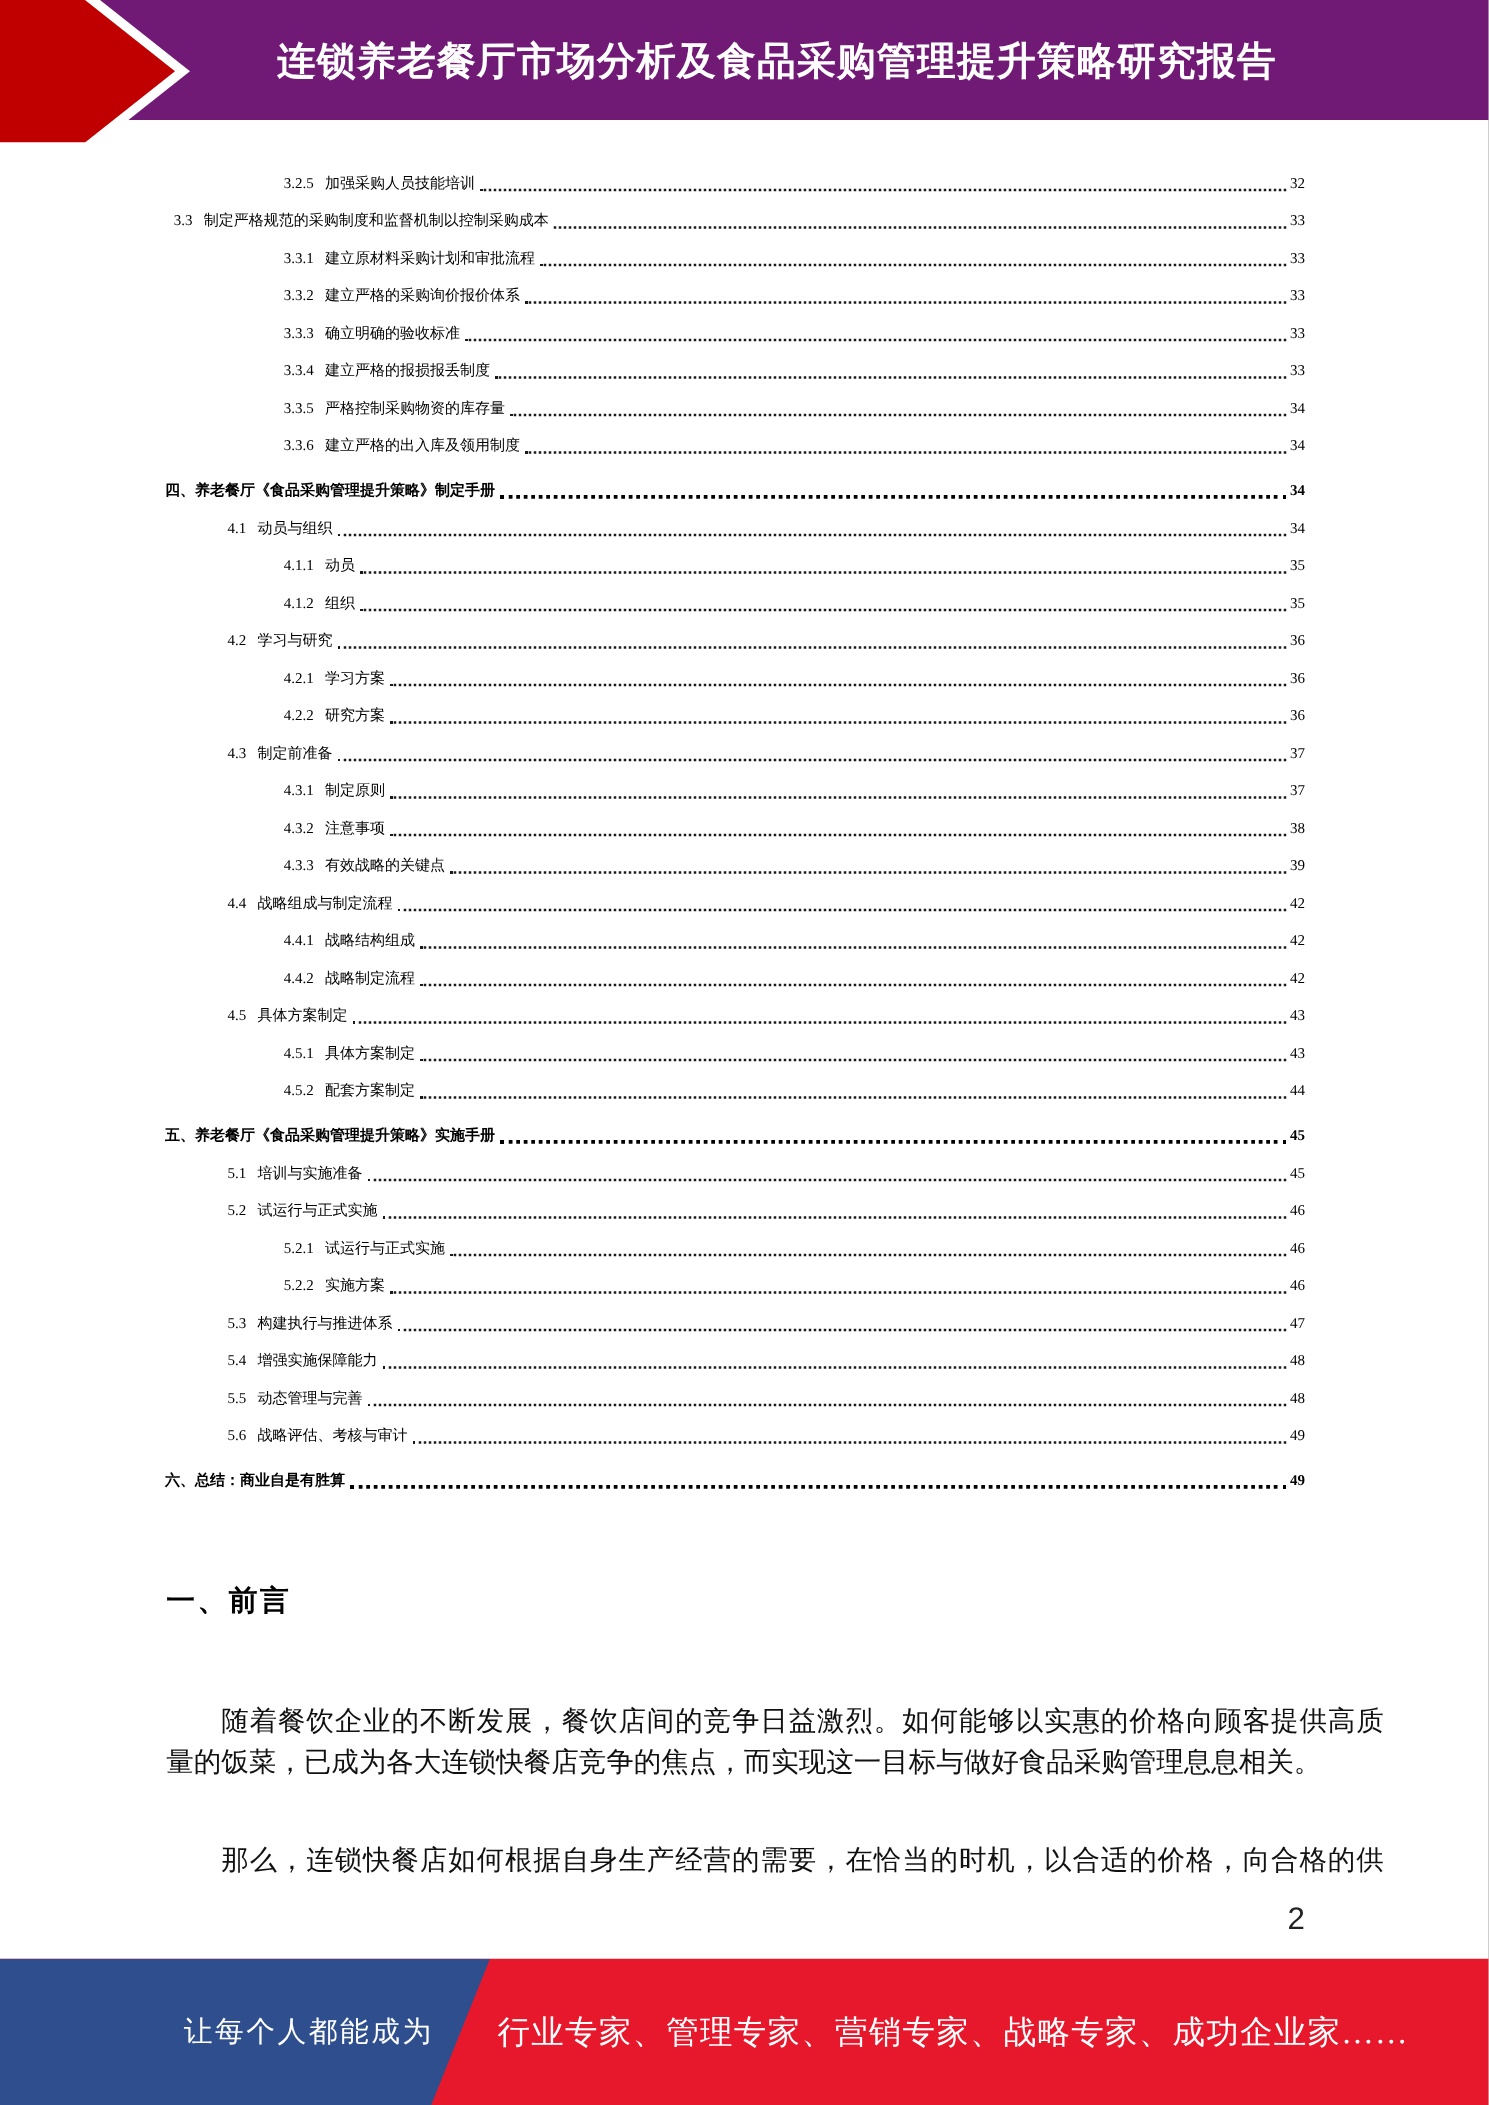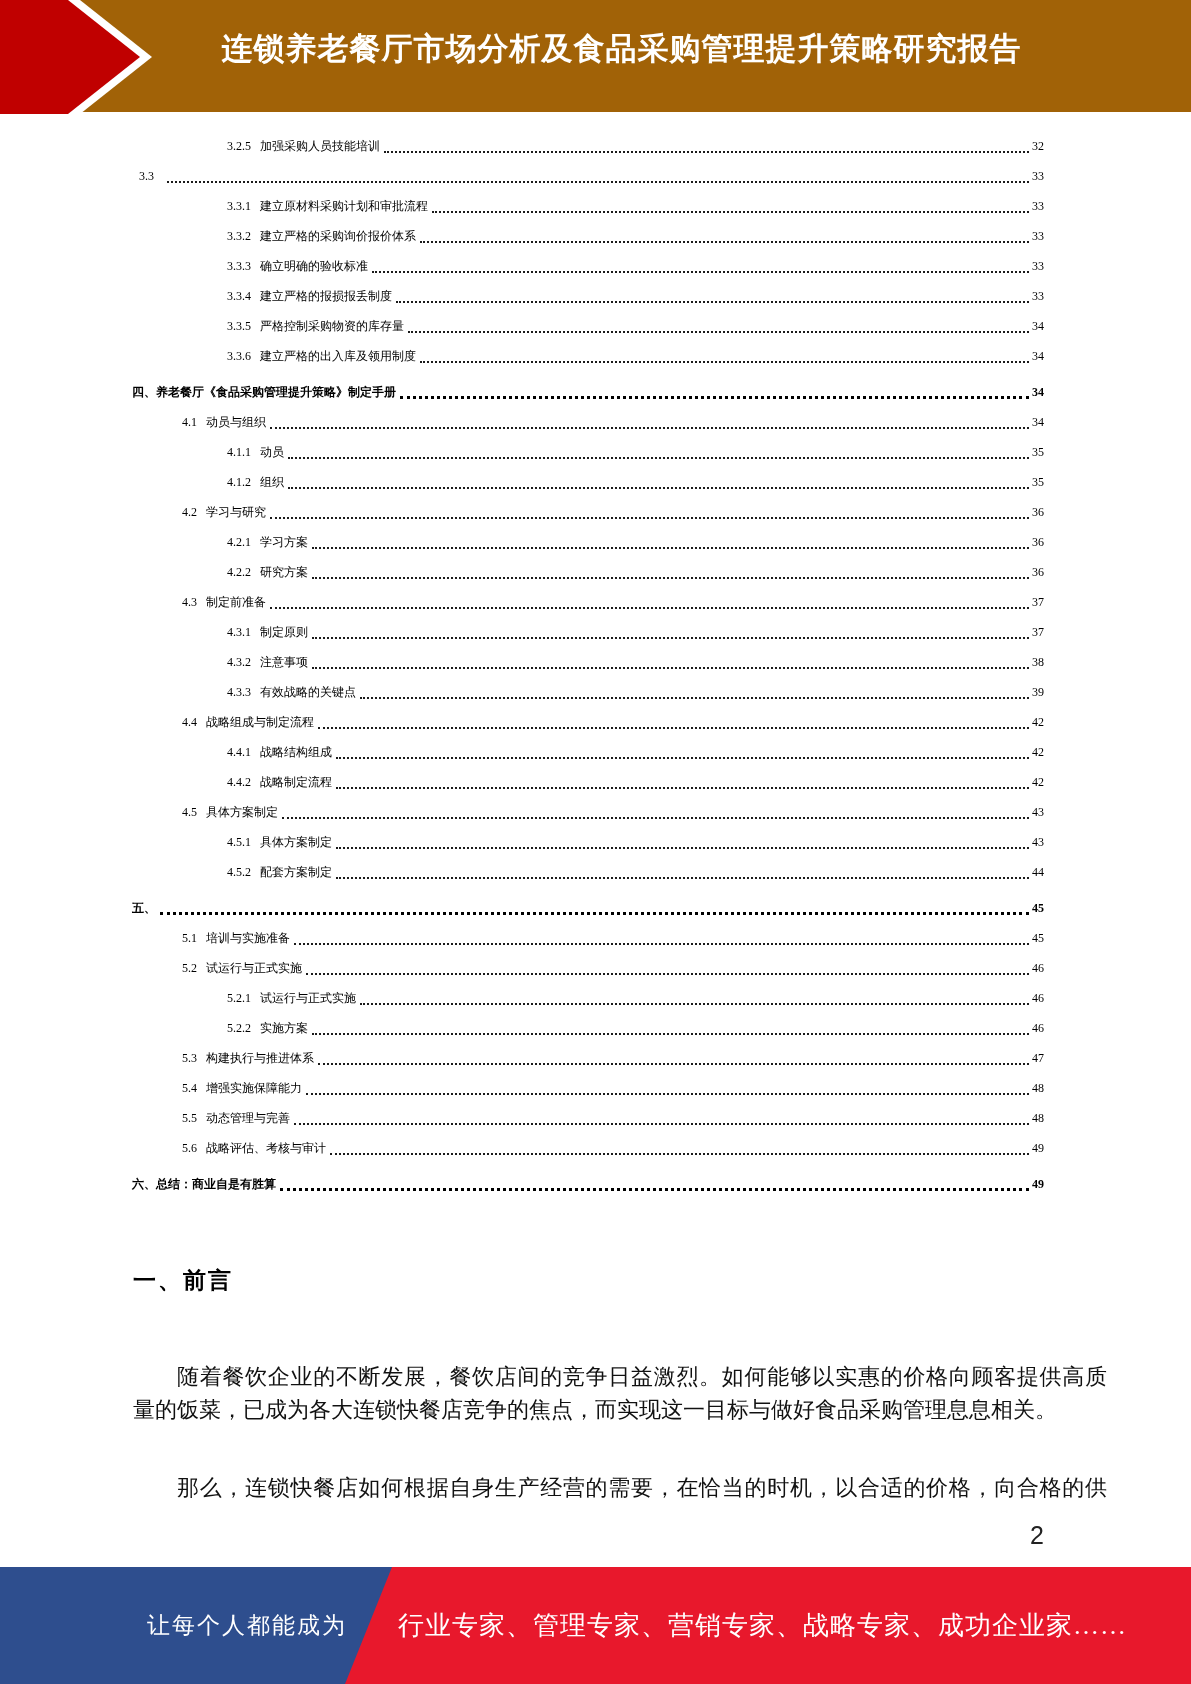--- a/index.html
+++ b/index.html
@@ -2,21 +2,21 @@
 <html><head>
 <meta charset="utf-8">
 <style>
   html,body{margin:0;padding:0;background:#888;}
   .page{
     position:relative;width:1191px;height:1684px;background:#ffffff;
     margin:0 auto;overflow:hidden;
     font-family:"Liberation Serif","DejaVu Serif",serif;color:#000;
   }
   
-  .header-banner{position:absolute;top:0;left:0;width:1191px;height:112px;background:#a16207;}
+  .header-banner{position:absolute;top:0;left:0;width:1191px;height:96px;background:#701a75;}
   .header-arrow{position:absolute;top:0;left:0;width:160px;height:114px;display:block;}
   .header-title{
     position:absolute;top:29px;left:0;width:1191px;box-sizing:border-box;padding-left:52px;
     text-align:center;color:#ffffff;font-weight:bold;font-size:31px;line-height:40px;
     font-family:"Liberation Sans","DejaVu Sans",sans-serif;letter-spacing:1px;
   }
   
   .toc{position:absolute;left:132px;top:131px;width:912px;font-size:12px;}
   .toc-row{display:flex;align-items:stretch;height:30px;line-height:30px;white-space:nowrap;}
   .toc-row.bold{font-weight:bold;margin-top:6px;}
@@ -74,20 +74,21 @@
 
   <div class="toc" id="toc">
       <div class="toc-row l3">
         <span class="toc-num">3.2.5</span>
         <span class="toc-text">加强采购人员技能培训</span>
         <span class="toc-dots"></span>
         <span class="toc-page">32</span>
       </div>
       <div class="toc-row l2a">
         <span class="toc-num">3.3</span>
+        <span class="toc-text">制定严格规范的采购制度和监督机制以控制采购成本</span>
         <span class="toc-dots"></span>
         <span class="toc-page">33</span>
       </div>
       <div class="toc-row l3">
         <span class="toc-num">3.3.1</span>
         <span class="toc-text">建立原材料采购计划和审批流程</span>
         <span class="toc-dots"></span>
         <span class="toc-page">33</span>
       </div>
       <div class="toc-row l3">
@@ -217,20 +218,21 @@
         <span class="toc-page">43</span>
       </div>
       <div class="toc-row l3">
         <span class="toc-num">4.5.2</span>
         <span class="toc-text">配套方案制定</span>
         <span class="toc-dots"></span>
         <span class="toc-page">44</span>
       </div>
       <div class="toc-row l1 bold">
         <span class="toc-num">五、</span>
+        <span class="toc-text">养老餐厅《食品采购管理提升策略》实施手册</span>
         <span class="toc-dots"></span>
         <span class="toc-page">45</span>
       </div>
       <div class="toc-row l2">
         <span class="toc-num">5.1</span>
         <span class="toc-text">培训与实施准备</span>
         <span class="toc-dots"></span>
         <span class="toc-page">45</span>
       </div>
       <div class="toc-row l2">

